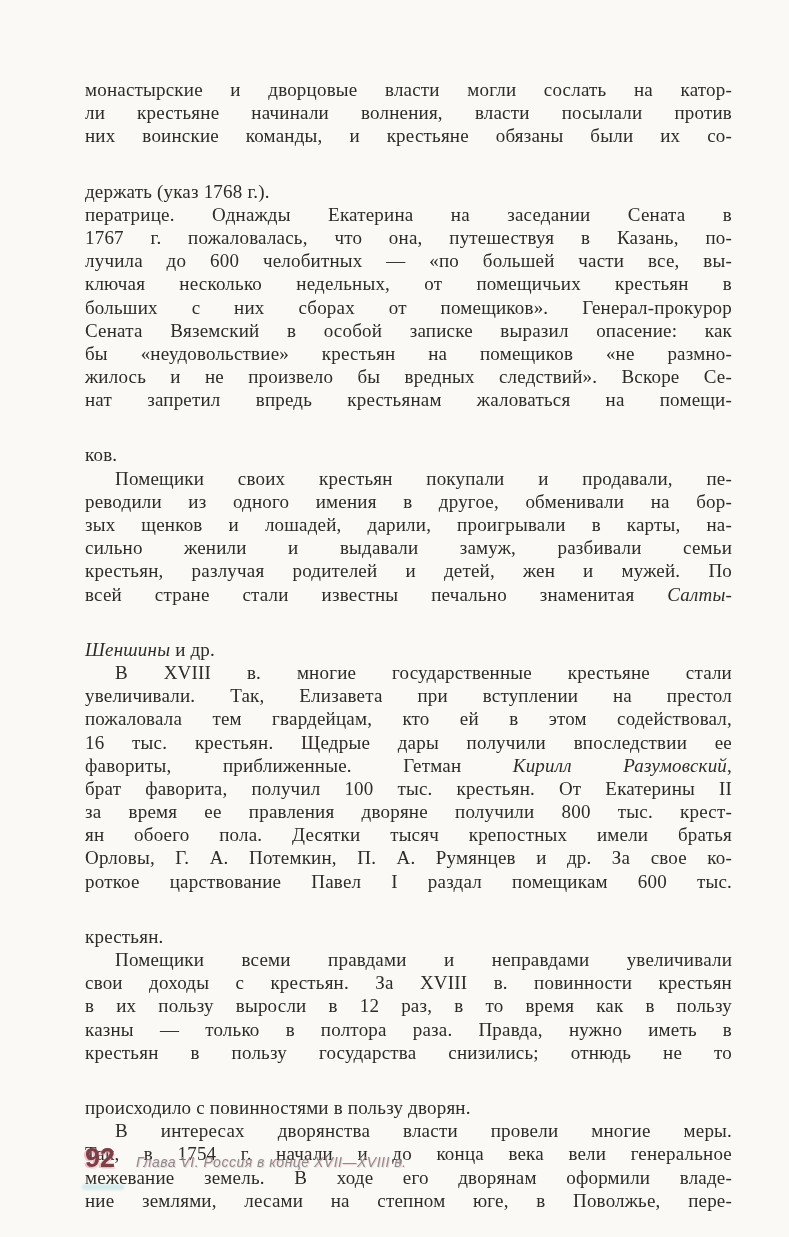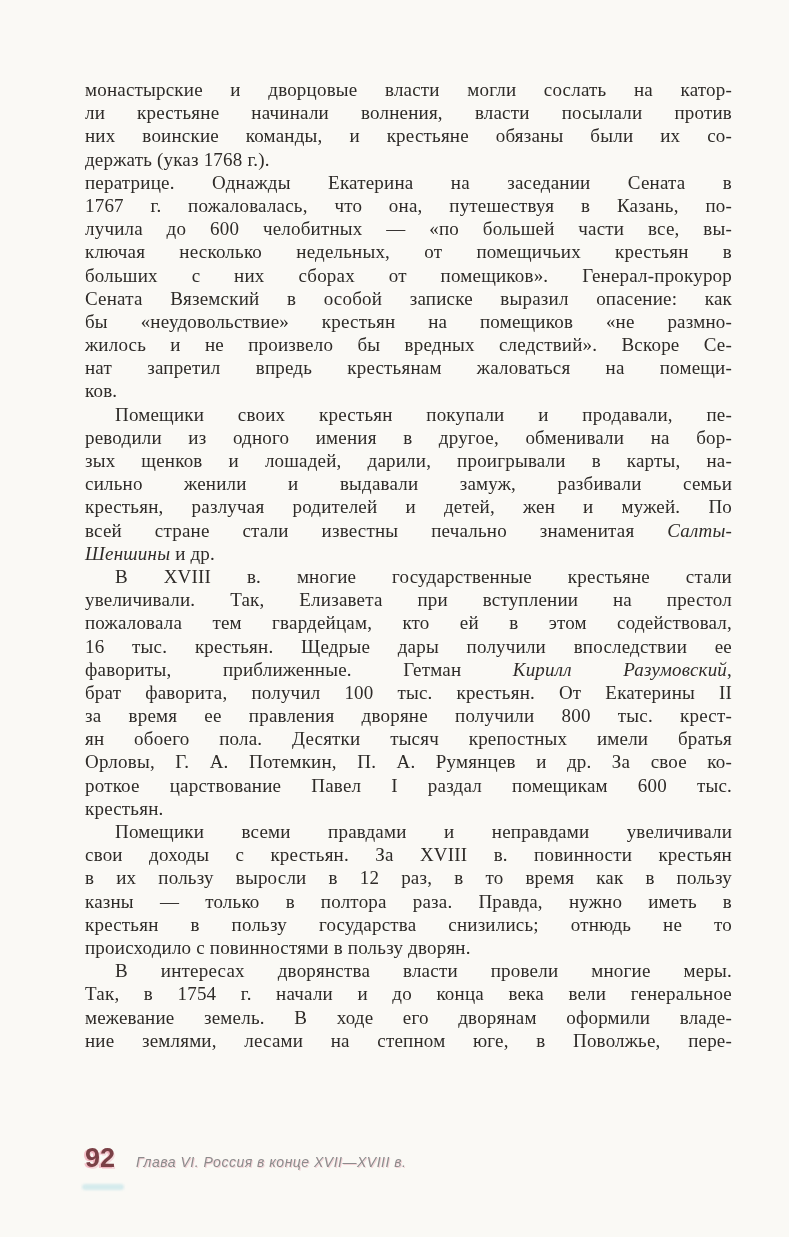--- a/index.html
+++ b/index.html
@@ -22,20 +22,21 @@
     letter-spacing: 0.2px;
   }
   .line {
     text-align: justify;
     text-align-last: justify;
     height: 23.2px;
     white-space: normal;
   }
   .line.end {
     text-align-last: left;
+    margin-top: 32px;
   }
   .line.indent {
     padding-left: 30px;
   }
   .line em {
     font-style: italic;
     font-family: inherit;
   }
   .footer {
     position: absolute;

